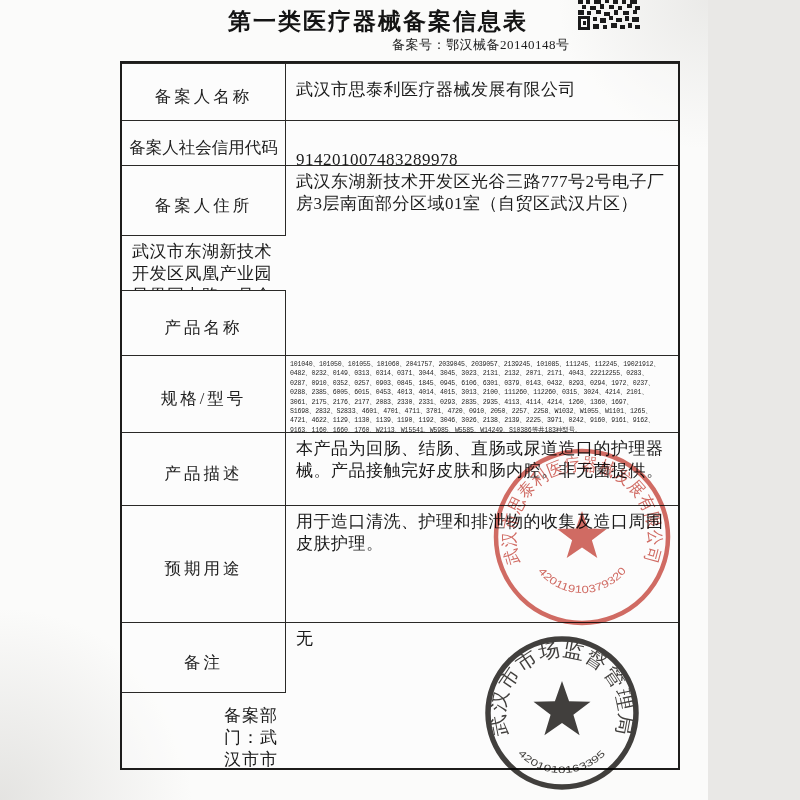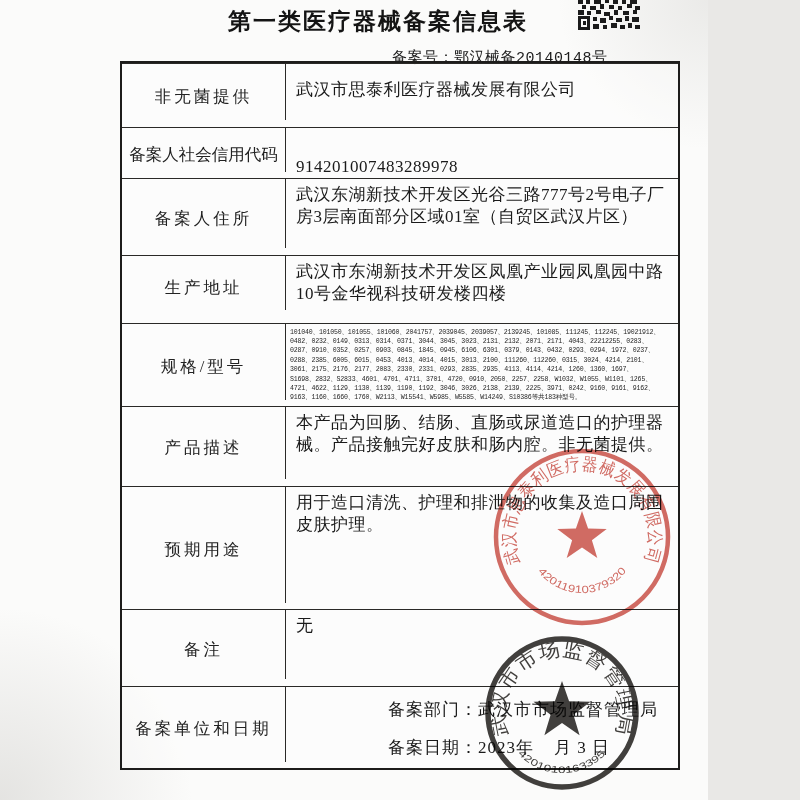--- a/index.html
+++ b/index.html
@@ -17,22 +17,22 @@
       radial-gradient(circle at 100% 0%, rgba(160,158,152,.18), rgba(0,0,0,0) 14%),
       #fbfbfa;
   }
   .doc-title{
     position:absolute;top:6px;left:0;width:800px;
     text-align:center;transform:translateX(-22px);
     font-family:"Liberation Sans","DejaVu Sans",sans-serif;
     font-weight:700;font-size:23px;letter-spacing:2px;color:#141414;
   }
   .filing-no{
-    position:absolute;top:48px;left:392px;
-    font-size:15px;letter-spacing:.5px;color:#1b1b1b;font-family:Liberation Mono, monospace;
+    position:absolute;top:36px;left:392px;
+    font-size:13px;letter-spacing:.5px;color:#1b1b1b;
   }
   .qr{position:absolute;top:0;left:578px;width:62px;height:30px;overflow:hidden;}
   
   .form-table{
     position:absolute;left:120px;top:61px;width:560px;height:709px;
     border:2.5px solid #1d1c1b;box-sizing:border-box;
     display:grid;grid-template-columns:164px 1fr;
     background:rgba(255,255,255,.35);
   }
   .cell{box-sizing:border-box;border-top:1.5px solid #2a2927;overflow:hidden;}
@@ -109,32 +109,32 @@
       </g>
       <rect x="3" y="19" width="6" height="8" fill="#fbfbfa"></rect>
       <rect x="5" y="21" width="3" height="4" fill="#1b1b1b"></rect>
     </svg>
   </div>
 
   <div class="filing-no">备案号：鄂汉械备20140148号</div>
 
   <div class="form-table">
 
-    <div class="cell lab row-first" style="grid-row:1;height:57px;">非无菌提供</div>
+    <div class="cell lab row-first" style="grid-row:1;height:57px;">备案人名称</div>
     <div class="cell val pad-lg row-first" style="grid-row:1;height:57px;">武汉市思泰利医疗器械发展有限公司</div>
 
     <div class="cell lab" style="grid-row:2;height:45px;letter-spacing:0;">备案人社会信用代码</div>
     <div class="cell val pad-md" style="grid-row:2;height:45px;">914201007483289978</div>
 
     <div class="cell lab" style="grid-row:3;height:70px;">备案人住所</div>
     <div class="cell val" style="grid-row:3;height:70px;">武汉东湖新技术开发区光谷三路777号2号电子厂房3层南面部分区域01室（自贸区武汉片区）</div>
 
-    <div class="cell lab" style="grid-row:4;height:55px;">生产地址</div>
     <div class="cell val" style="grid-row:4;height:55px;">武汉市东湖新技术开发区凤凰产业园凤凰园中路10号金华视科技研发楼四楼</div>
 
+    <div class="cell lab" style="grid-row:5;height:65px;">产品名称</div>
 
     <div class="cell lab" style="grid-row:6;height:77px;">规格/型号</div>
     <div class="cell val specs" style="grid-row:6;height:77px;">
       <div class="spec-line">101040、101050、101055、101060、2041757、2039045、2039057、2139245、101085、111245、112245、19021912、</div>
       <div class="spec-line">0482、0232、0149、0313、0314、0371、3044、3045、3023、2131、2132、2071、2171、4043、22212255、0283、</div>
       <div class="spec-line">0287、0910、0352、0257、0903、0845、1845、0945、6106、6301、0379、0143、0432、0293、0294、1972、0237、</div>
       <div class="spec-line">0288、2385、6005、6015、0453、4013、4014、4015、3013、2100、111260、112260、0315、3024、4214、2101、</div>
       <div class="spec-line">3061、2175、2176、2177、2083、2330、2331、0293、2835、2935、4113、4114、4214、1260、1360、1697、</div>
       <div class="spec-line">S1698、2832、S2833、4601、4701、4711、3701、4720、0910、2050、2257、2258、W1032、W1055、W1101、1265、</div>
       <div class="spec-line">4721、4622、1129、1130、1139、1190、1192、3046、3026、2138、2139、2225、3971、0242、9160、9161、9162、</div>
@@ -143,21 +143,20 @@
 
     <div class="cell lab" style="grid-row:7;height:73px;">产品描述</div>
     <div class="cell val" style="grid-row:7;height:73px;">本产品为回肠、结肠、直肠或尿道造口的护理器械。产品接触完好皮肤和肠内腔。非无菌提供。</div>
 
     <div class="cell lab" style="grid-row:8;height:117px;">预期用途</div>
     <div class="cell val" style="grid-row:8;height:117px;">用于造口清洗、护理和排泄物的收集及造口周围皮肤护理。</div>
 
     <div class="cell lab" style="grid-row:9;height:70px;">备注</div>
     <div class="cell val" style="grid-row:9;height:70px;">无</div>
 
-    <div class="cell lab" style="grid-row:10;height:76px;">备案单位和日期</div>
     <div class="cell val filing-cell" style="grid-row:10;height:76px;">
       <div class="filing-line">备案部门：武汉市市场监督管理局</div>
       <div class="filing-line">
         <span>备案日期：2023年</span>
         <span class="gap-obscured"></span>
         <span>月 3 日</span>
       </div>
     </div>
 
   </div>

